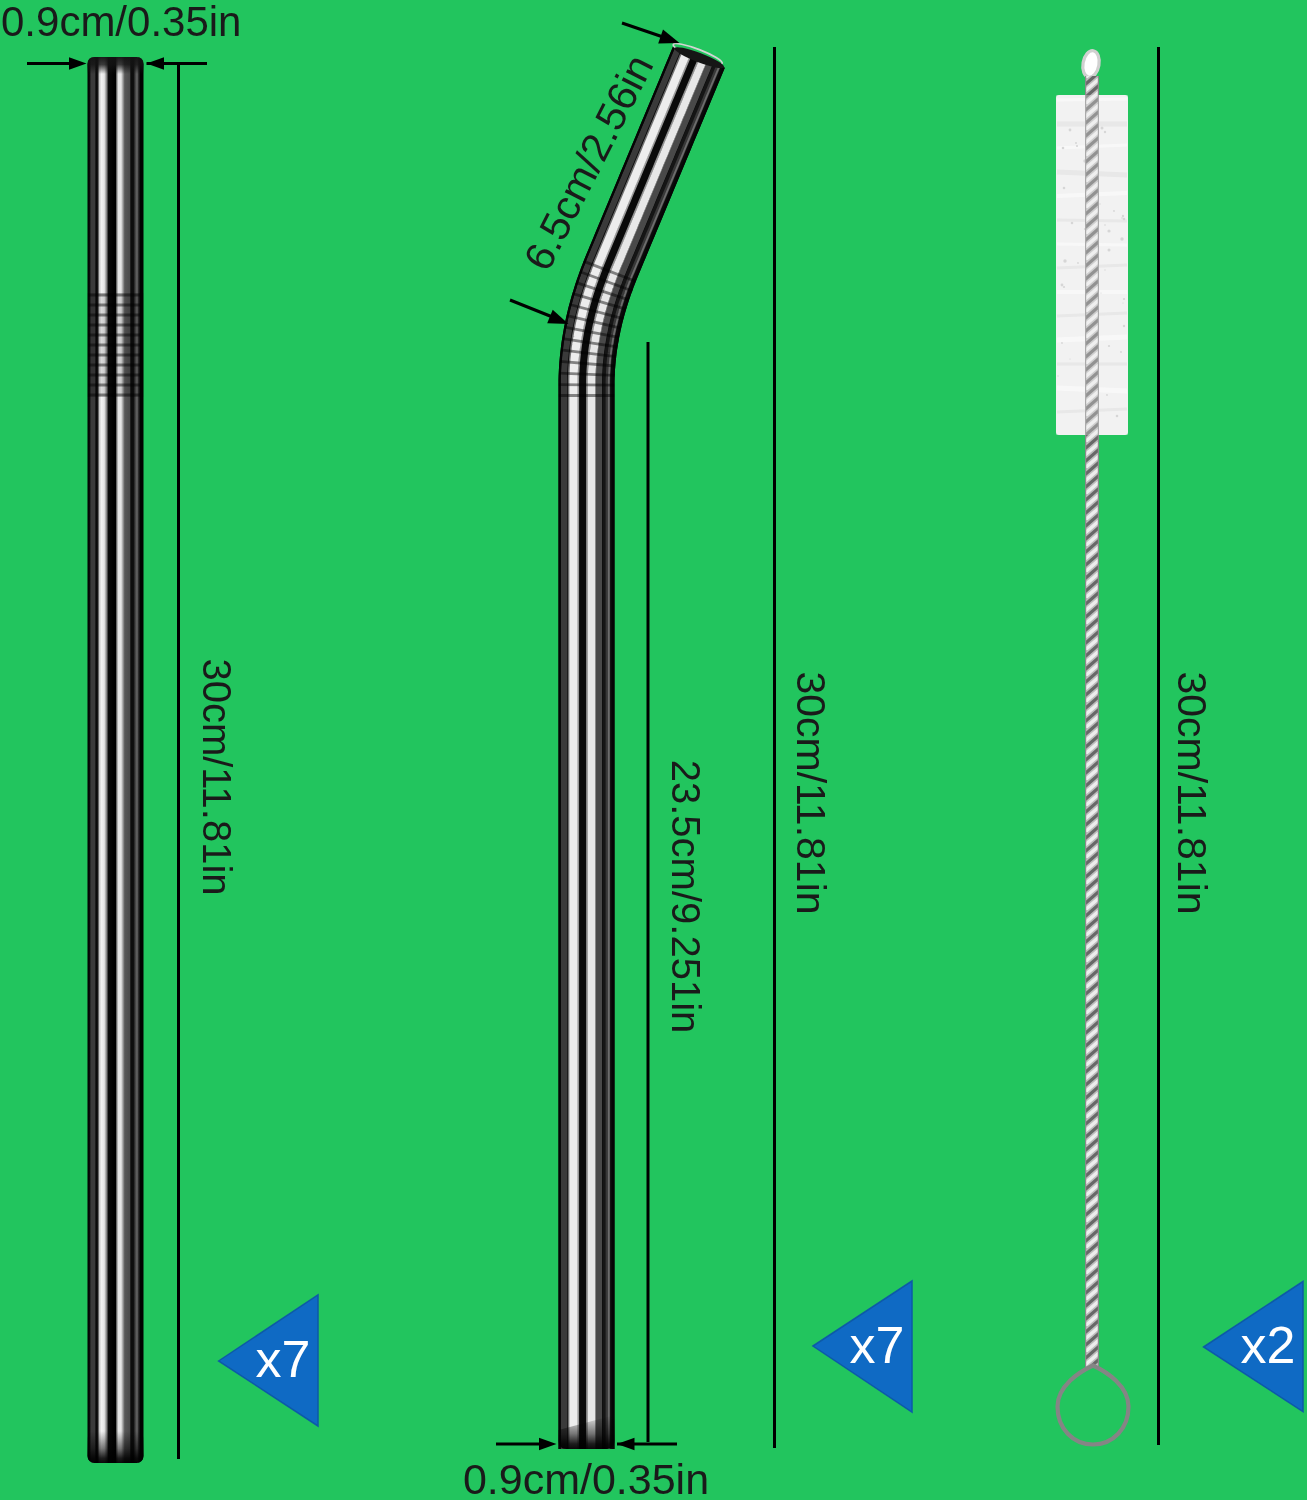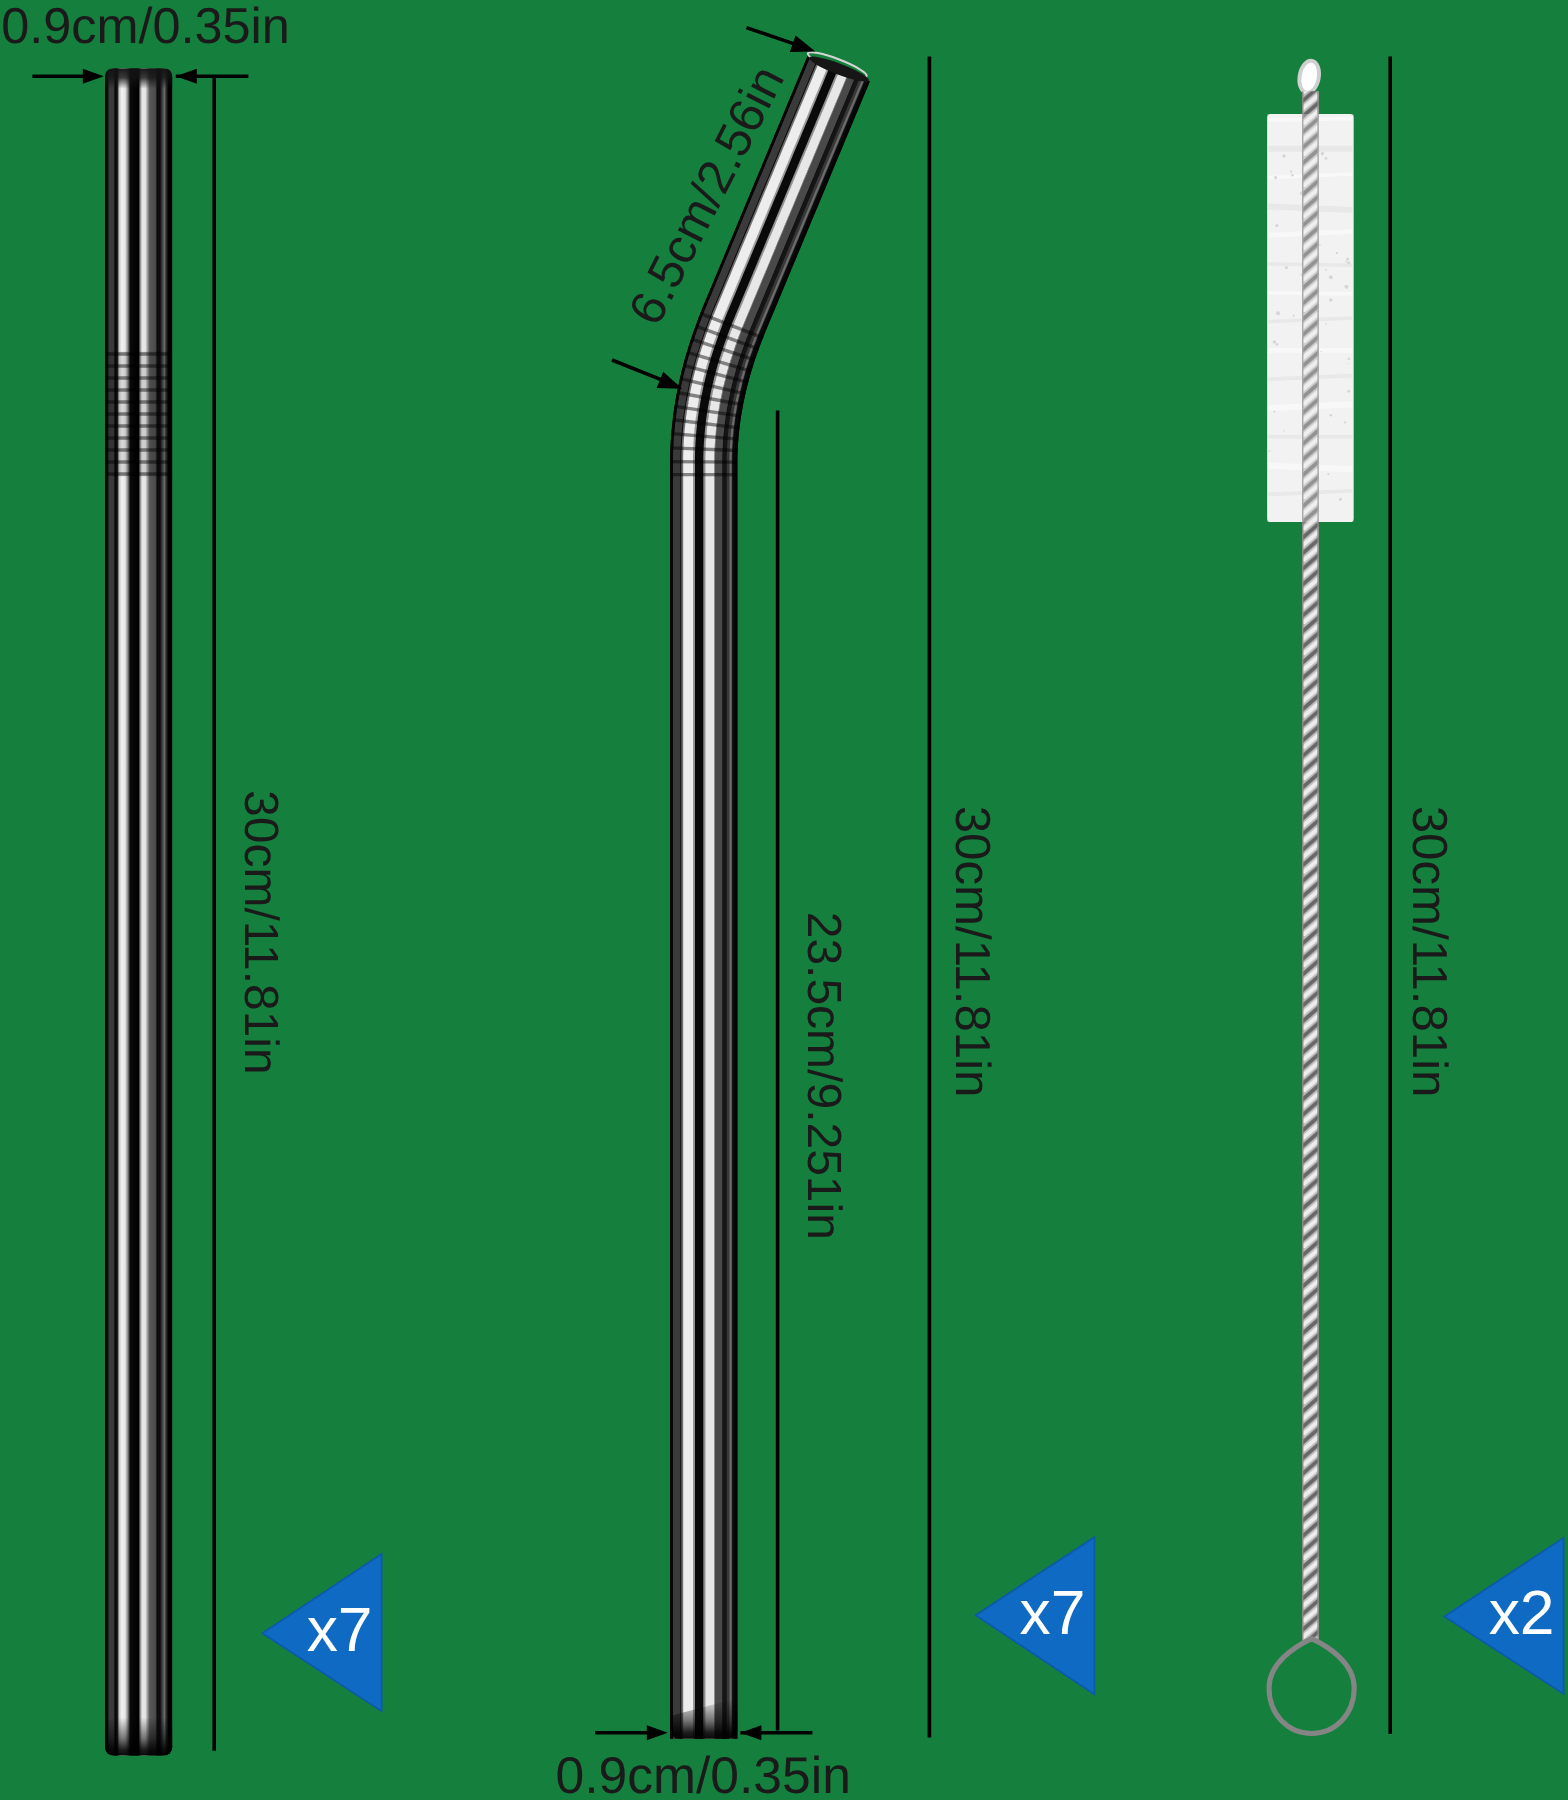--- a/index.html
+++ b/index.html
@@ -1,16 +1,16 @@
 <!DOCTYPE html>
 <html><head>
 <meta charset="utf-8">
 <style>
 html,body{margin:0;padding:0;background:#fff;}
-.page{width:1307px;height:1500px;position:relative;overflow:hidden;background:#15803d;}
+.page{width:1307px;height:1500px;position:relative;overflow:hidden;background:#22c55e;}
 text{font-family:"Liberation Sans",sans-serif;}
 .d{fill:#1a1a1a;}
 .w{fill:#ffffff;}
 </style>
 </head>
 <body>
 <div class="page">
 <svg width="1307" height="1500" viewBox="0 0 1307 1500" xmlns="http://www.w3.org/2000/svg">
 <defs>
 <linearGradient id="metal" x1="0" y1="0" x2="1" y2="0">

